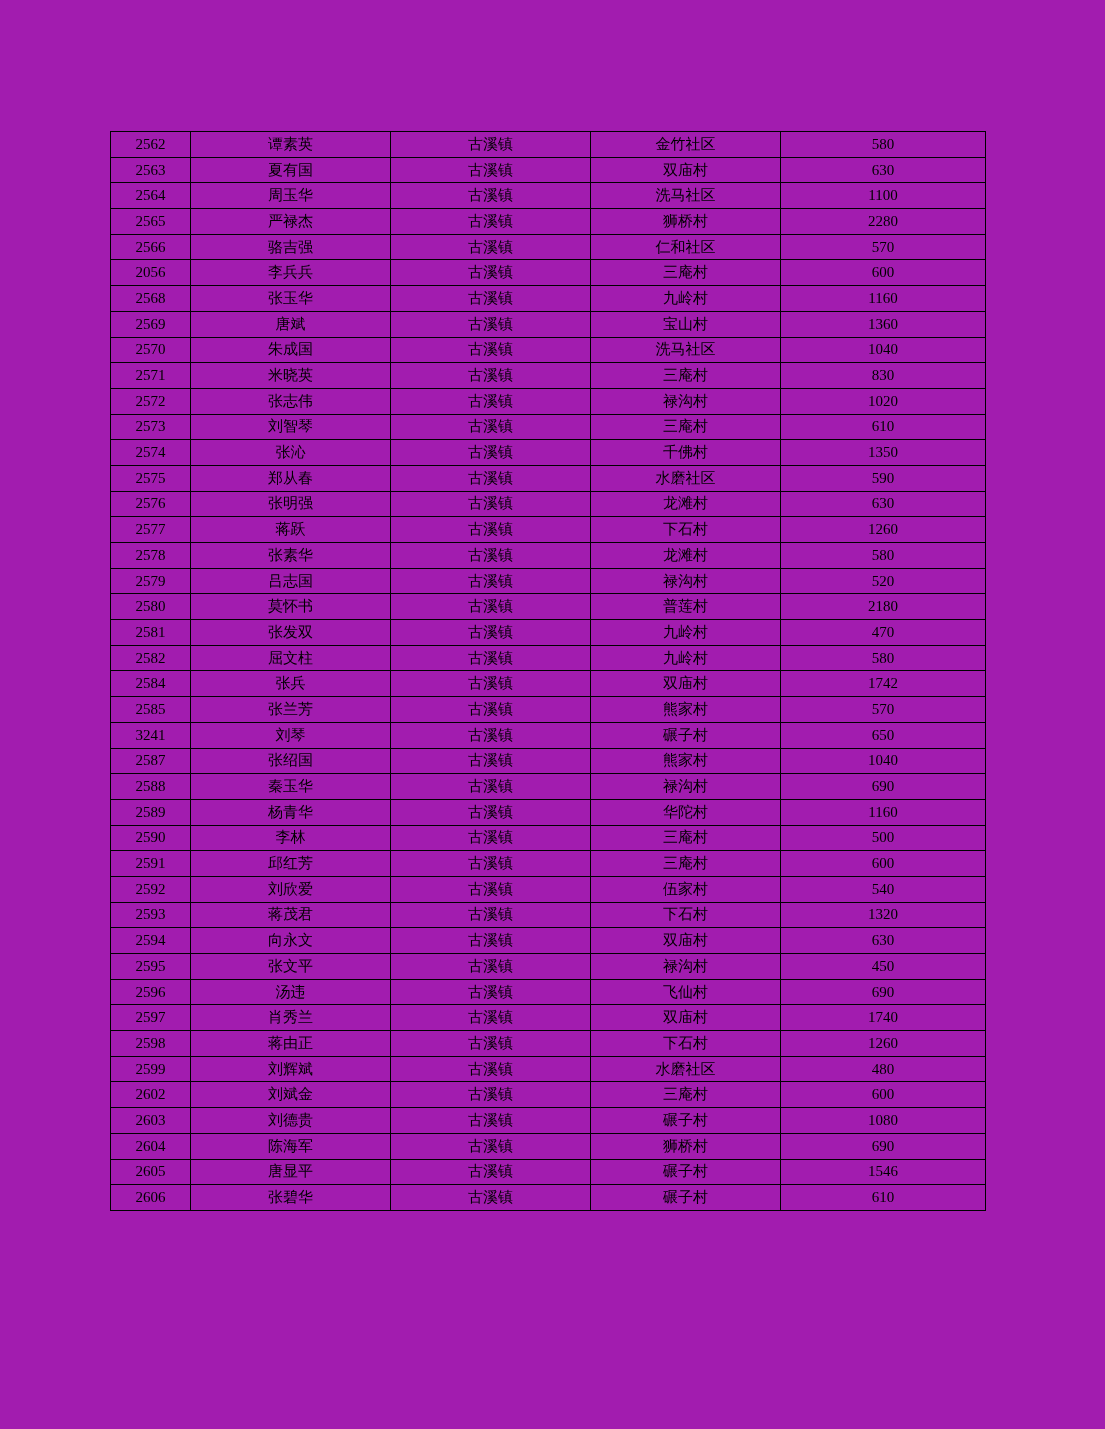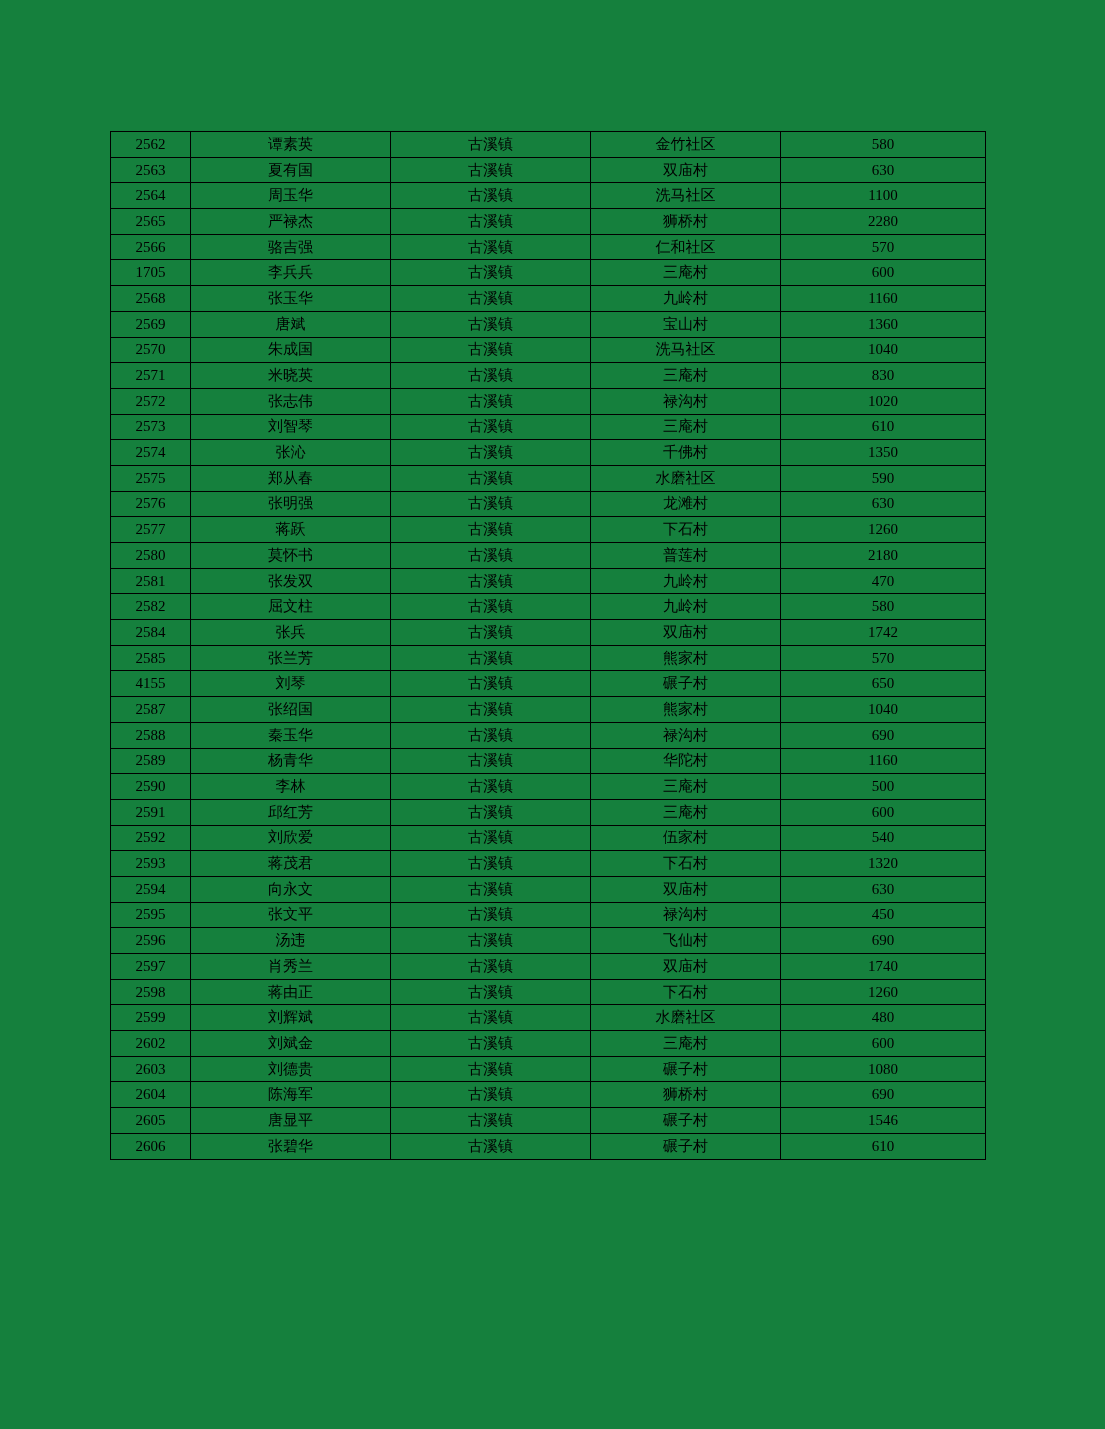--- a/index.html
+++ b/index.html
@@ -13,21 +13,21 @@
     position: relative;
     font-family: "Liberation Serif", "DejaVu Serif", serif;
     color: #000000;
   }
   .page {
     position: absolute;
     left: 0;
     top: 0;
     width: 1105px;
     height: 1429px;
-    background: #15803d;
+    background: #a21caf;
   }
   table.data-table {
     position: absolute;
     left: 110px;
     top: 131px;
     border-collapse: collapse;
     table-layout: fixed;
   }
   table.data-table td {
     border: 1px solid #000000;
@@ -80,21 +80,21 @@
           <td class="col-4">2280</td>
         </tr>
         <tr>
           <td class="col-0">2566</td>
           <td class="col-1">骆吉强</td>
           <td class="col-2">古溪镇</td>
           <td class="col-3">仁和社区</td>
           <td class="col-4">570</td>
         </tr>
         <tr>
-          <td class="col-0">1705</td>
+          <td class="col-0">2056</td>
           <td class="col-1">李兵兵</td>
           <td class="col-2">古溪镇</td>
           <td class="col-3">三庵村</td>
           <td class="col-4">600</td>
         </tr>
         <tr>
           <td class="col-0">2568</td>
           <td class="col-1">张玉华</td>
           <td class="col-2">古溪镇</td>
           <td class="col-3">九岭村</td>
@@ -157,20 +157,34 @@
           <td class="col-4">630</td>
         </tr>
         <tr>
           <td class="col-0">2577</td>
           <td class="col-1">蒋跃</td>
           <td class="col-2">古溪镇</td>
           <td class="col-3">下石村</td>
           <td class="col-4">1260</td>
         </tr>
         <tr>
+          <td class="col-0">2578</td>
+          <td class="col-1">张素华</td>
+          <td class="col-2">古溪镇</td>
+          <td class="col-3">龙滩村</td>
+          <td class="col-4">580</td>
+        </tr>
+        <tr>
+          <td class="col-0">2579</td>
+          <td class="col-1">吕志国</td>
+          <td class="col-2">古溪镇</td>
+          <td class="col-3">禄沟村</td>
+          <td class="col-4">520</td>
+        </tr>
+        <tr>
           <td class="col-0">2580</td>
           <td class="col-1">莫怀书</td>
           <td class="col-2">古溪镇</td>
           <td class="col-3">普莲村</td>
           <td class="col-4">2180</td>
         </tr>
         <tr>
           <td class="col-0">2581</td>
           <td class="col-1">张发双</td>
           <td class="col-2">古溪镇</td>
@@ -192,21 +206,21 @@
           <td class="col-4">1742</td>
         </tr>
         <tr>
           <td class="col-0">2585</td>
           <td class="col-1">张兰芳</td>
           <td class="col-2">古溪镇</td>
           <td class="col-3">熊家村</td>
           <td class="col-4">570</td>
         </tr>
         <tr>
-          <td class="col-0">4155</td>
+          <td class="col-0">3241</td>
           <td class="col-1">刘琴</td>
           <td class="col-2">古溪镇</td>
           <td class="col-3">碾子村</td>
           <td class="col-4">650</td>
         </tr>
         <tr>
           <td class="col-0">2587</td>
           <td class="col-1">张绍国</td>
           <td class="col-2">古溪镇</td>
           <td class="col-3">熊家村</td>

